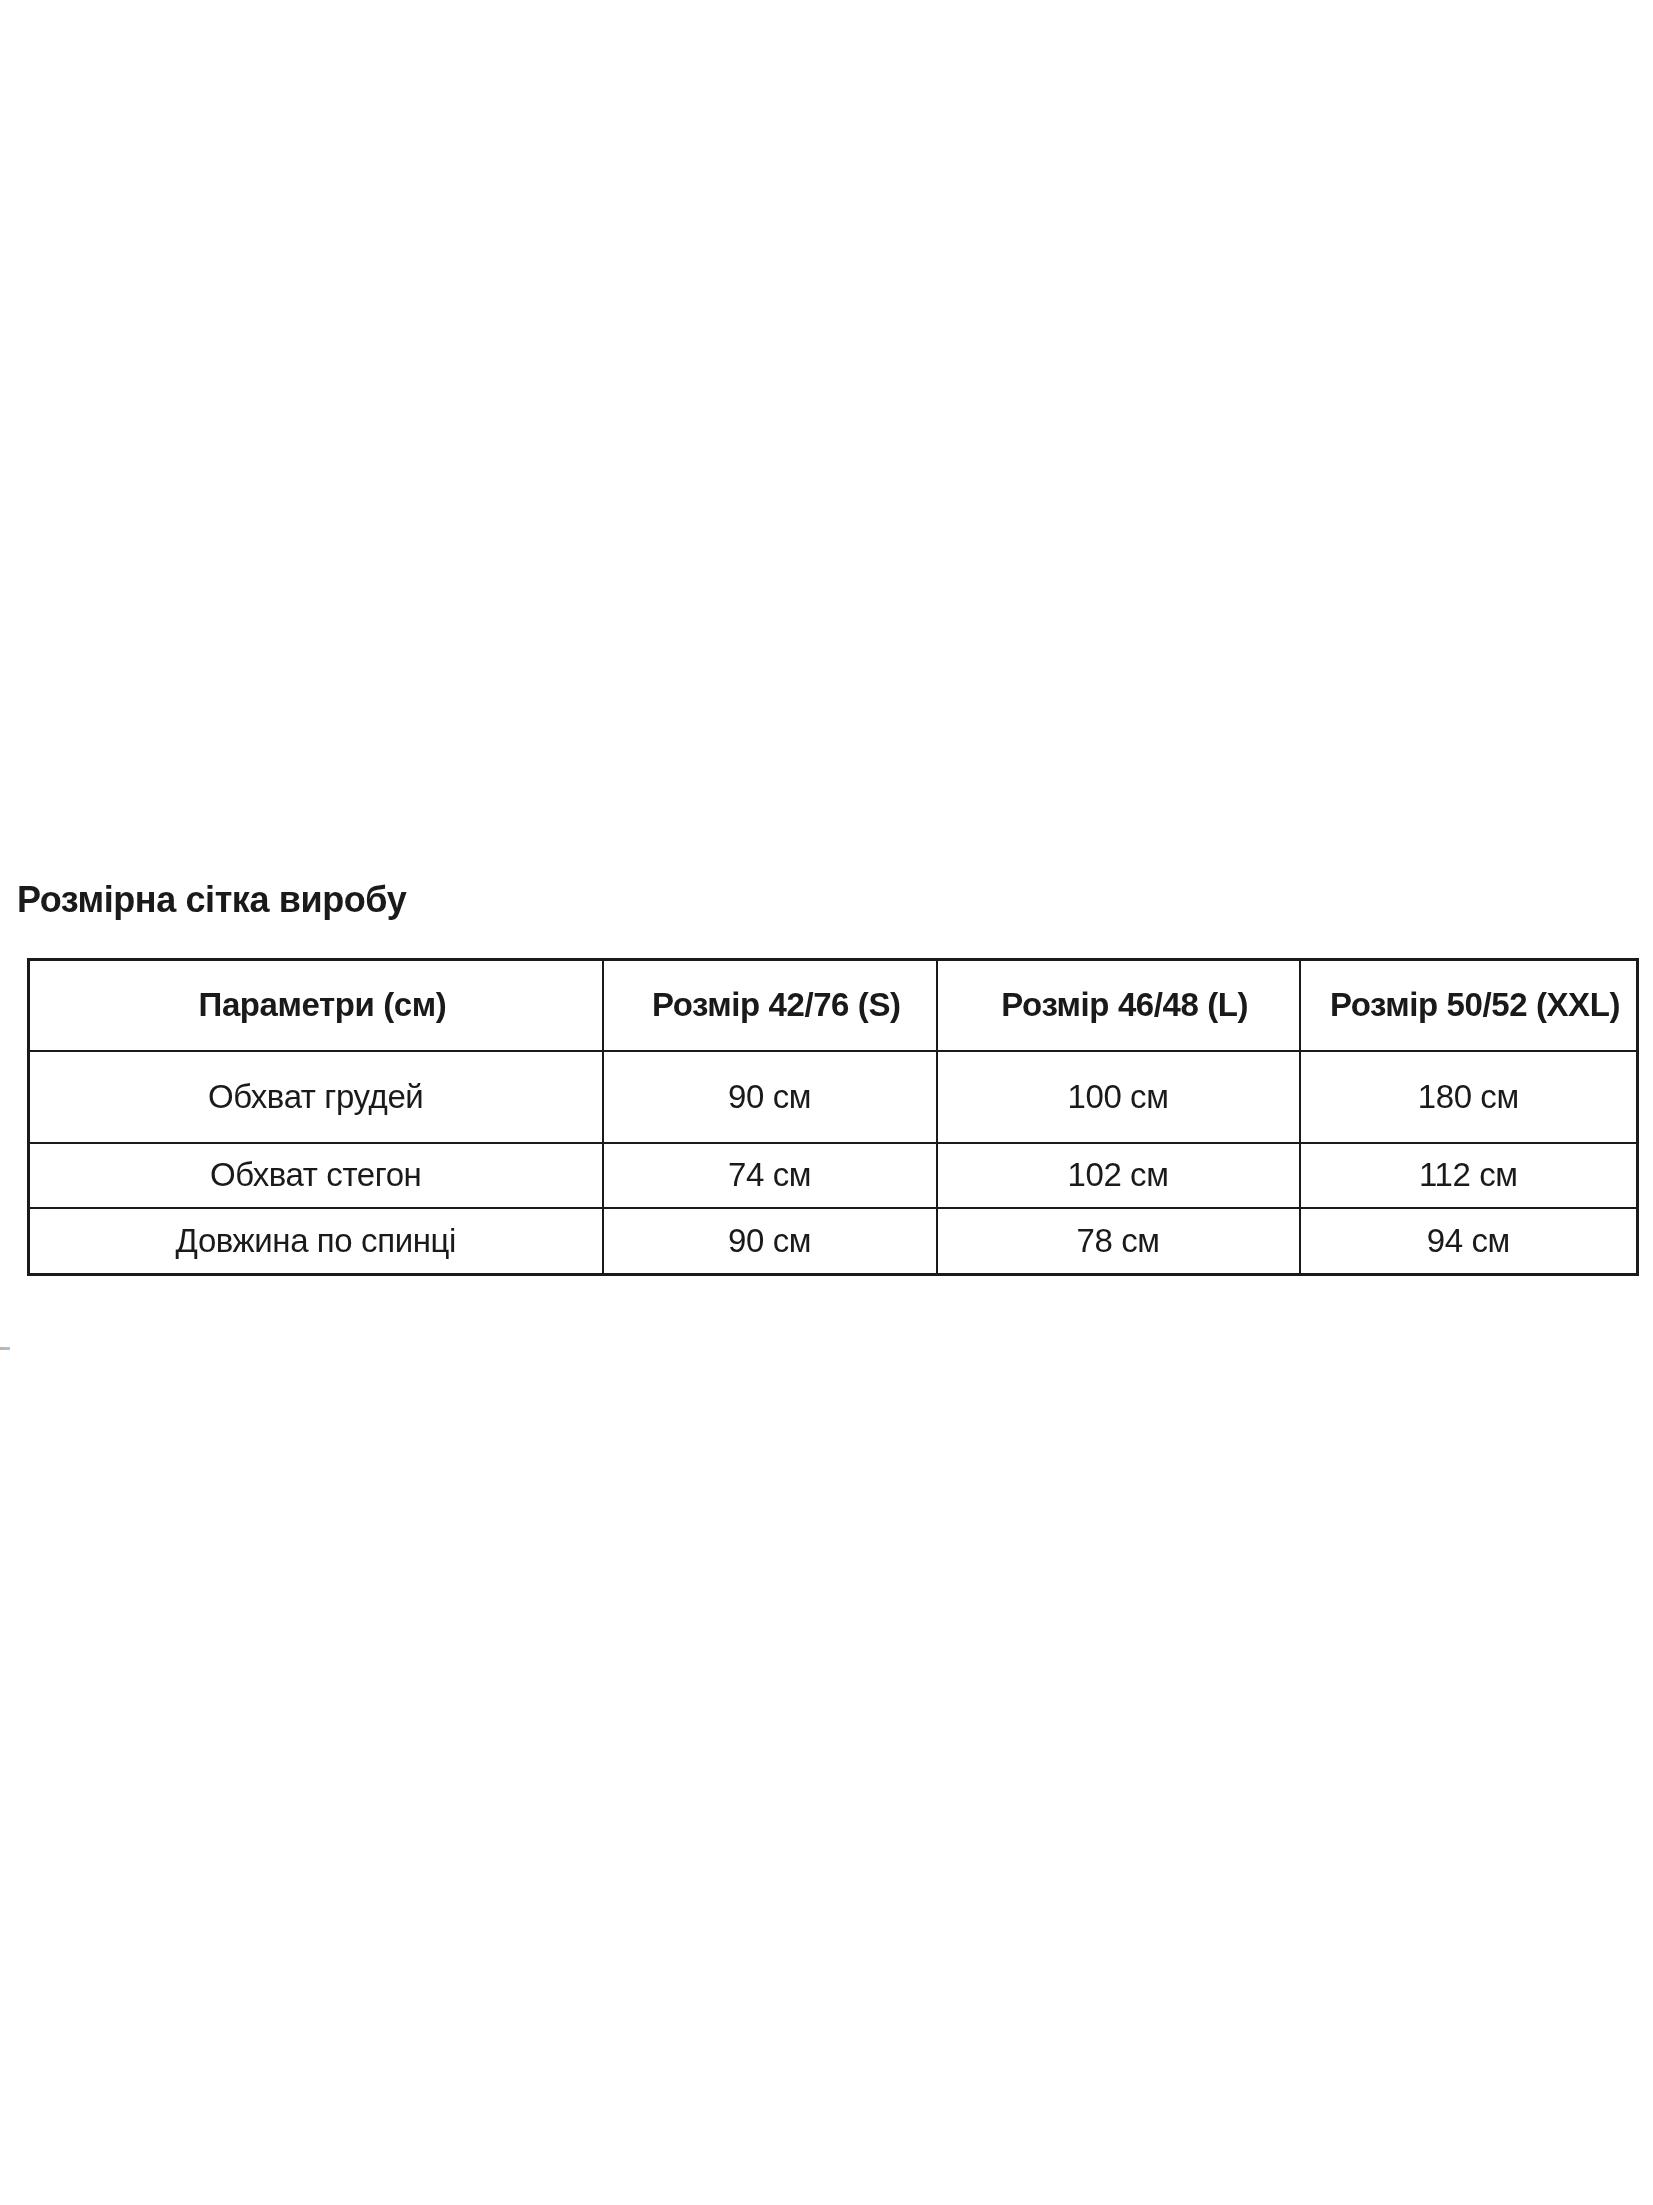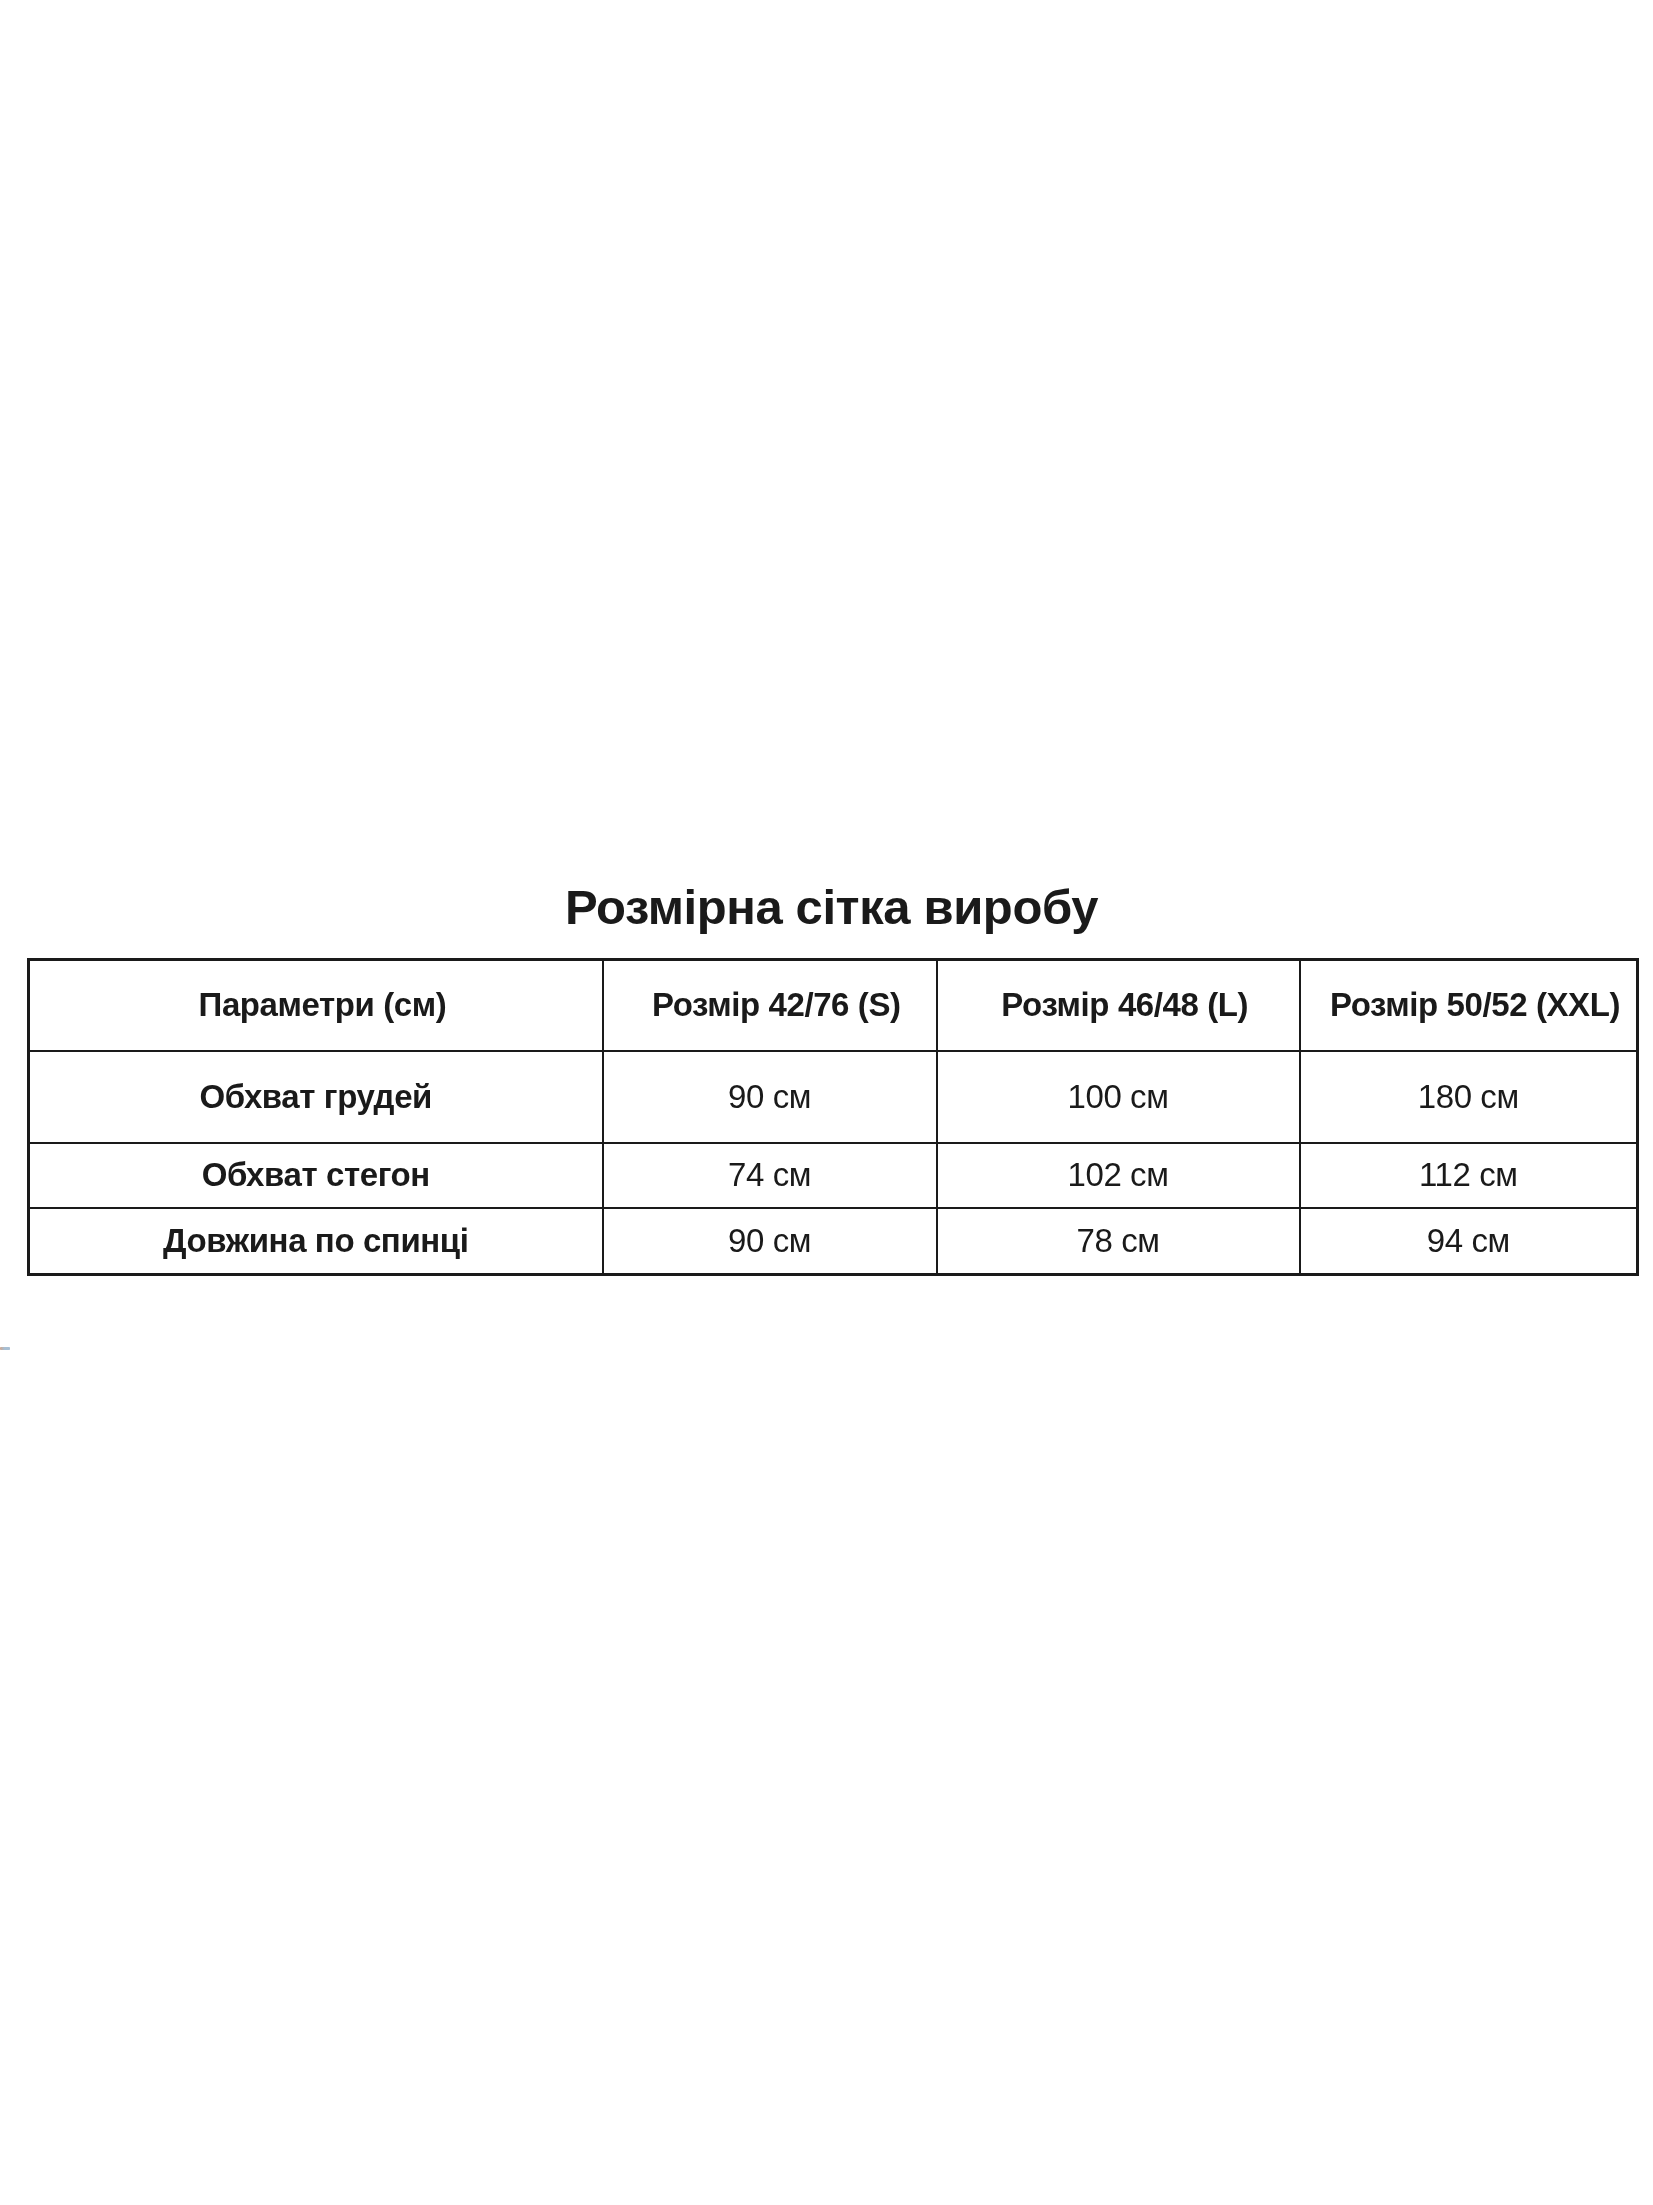--- a/index.html
+++ b/index.html
@@ -19,25 +19,24 @@
   }
   .page {
     position: relative;
     width: 1654px;
     height: 2205px;
     overflow: hidden;
     background: var(--page-bg);
   }
   .title {
     position: absolute;
-    left: 27px;
+    left: 17px;
     top: 879px;
     width: 1609px;
-    text-align: center;
-    font-size: 49px;
+    font-size: 36px;
     font-weight: bold;
     letter-spacing: -0.4px;
     line-height: 1.15;
     color: var(--text-color);
   }
   table.size-table {
     position: absolute;
     left: 27px;
     top: 958px;
     width: 1609px;
@@ -58,21 +57,21 @@
     letter-spacing: -0.4px;
     padding: 0 6.5px;
     overflow: hidden;
     white-space: nowrap;
   }
   table.size-table thead tr { height: 91px; }
   table.size-table tbody tr.r1 { height: 92px; }
   table.size-table tbody tr.r2 { height: 65px; }
   table.size-table tbody tr.r3 { height: 67px; }
   table.size-table th { font-weight: bold; padding-left: 20px; }
-  table.size-table td.row-label { font-weight: bold; border-radius: 11px; }
+  table.size-table td.row-label { font-weight: normal; border-radius: 11px; }
   table.size-table td.value { font-weight: normal; }
   .artifact {
     position: absolute;
     left: 0px;
     top: 1347px;
     width: 9.8px;
     height: 3.3px;
     border-radius: 0.8px;
     background: linear-gradient(90deg, var(--artifact-warm) 0%, var(--artifact-cool) 45%, var(--artifact-cool) 100%);
     opacity: 0.75;

